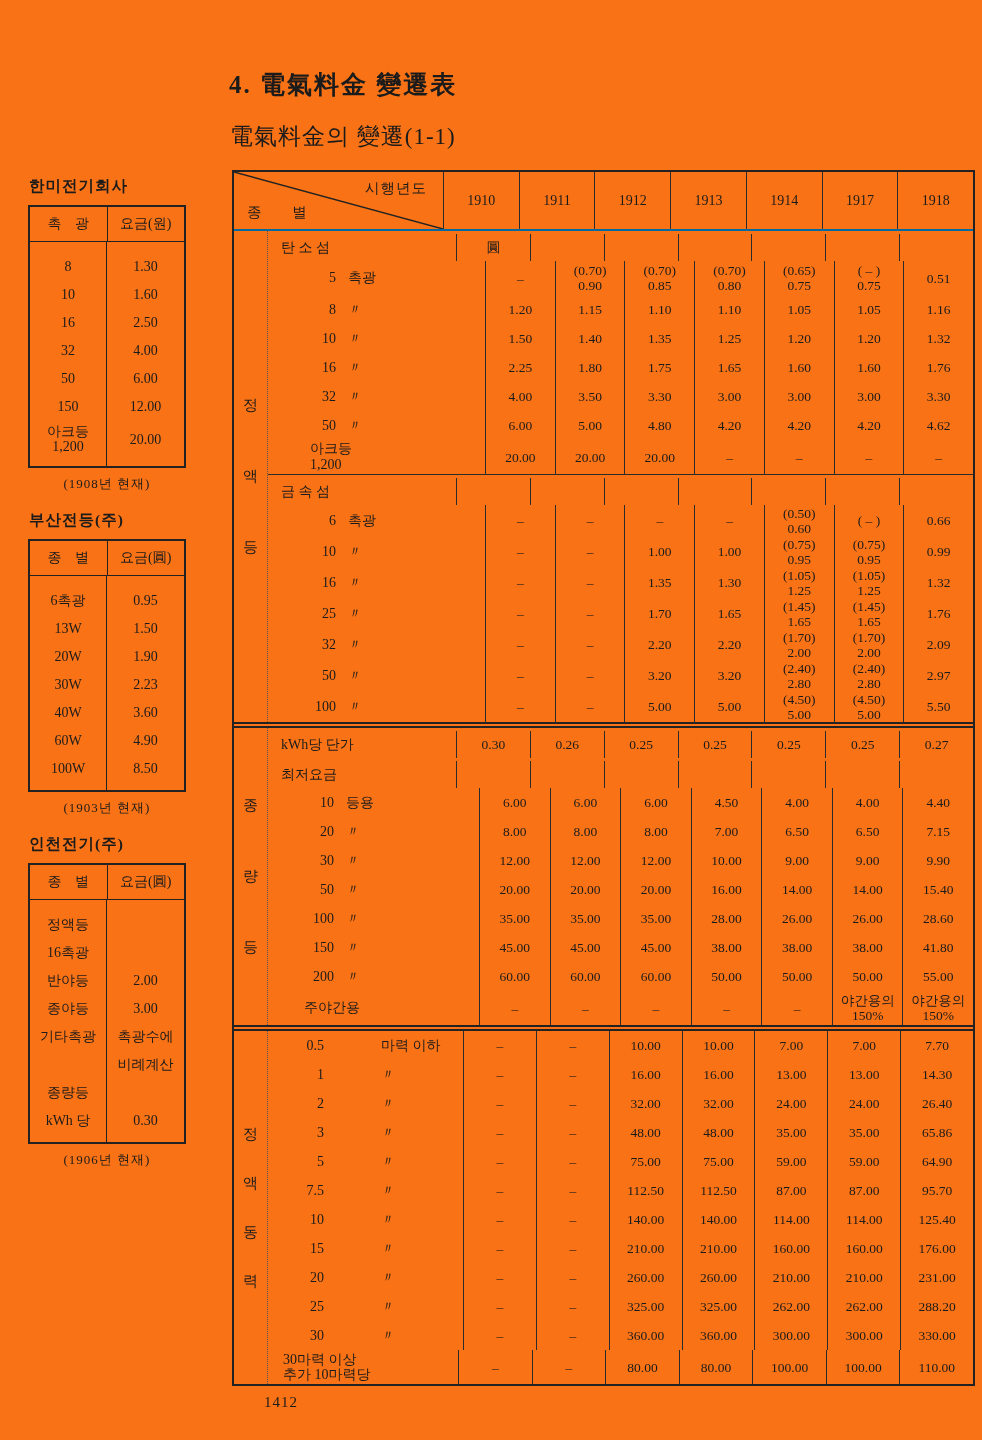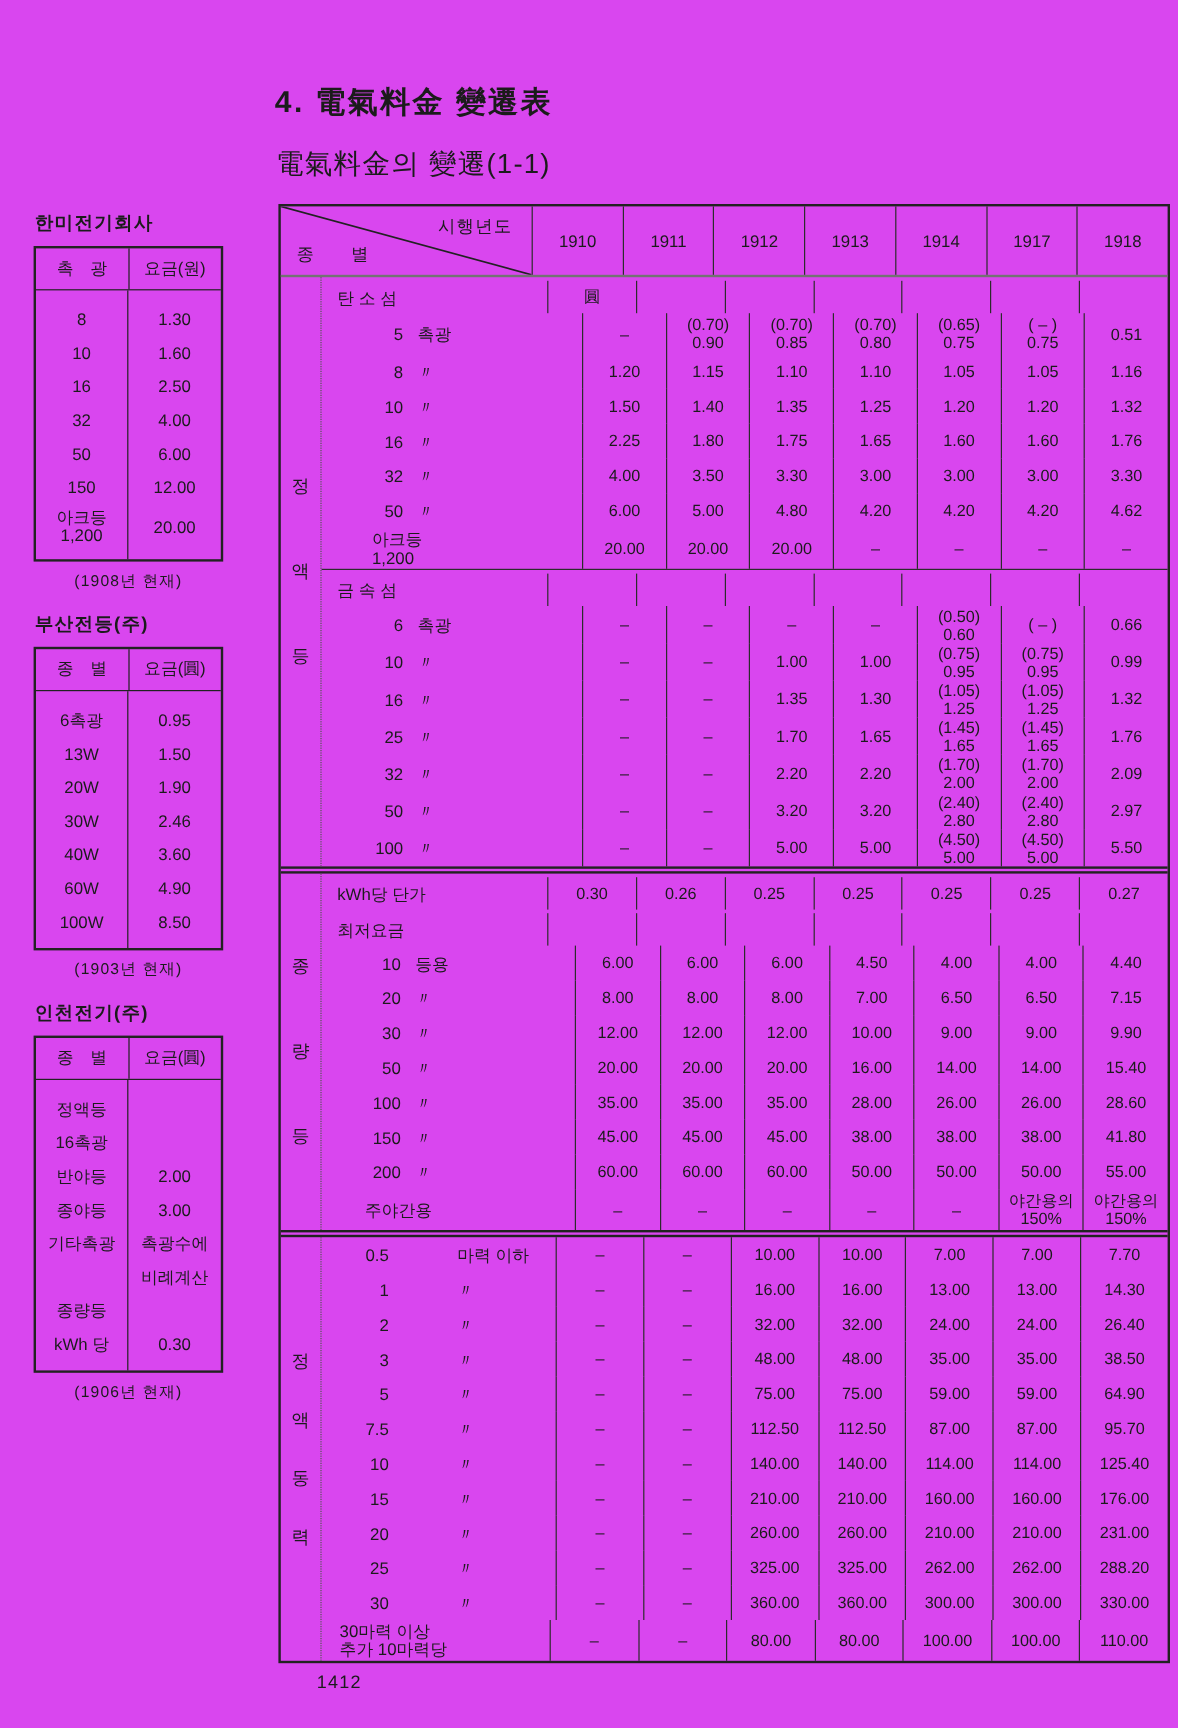--- a/index.html
+++ b/index.html
@@ -1,18 +1,18 @@
 <!DOCTYPE html>
 <html><head>
 <meta charset="utf-8">
 <style>
   html,body{margin:0;padding:0;}
   body{width:982px;height:1440px;background:#e9e8e3;}
-  .page{position:relative;width:982px;height:1440px;background:#d946ef;
-        font-family:Liberation Sans, sans-serif;color:#1b1b1b;overflow:hidden;}
+  .page{position:relative;width:982px;height:1440px;background:#f97316;
+        font-family:Liberation Serif, serif;color:#1b1b1b;overflow:hidden;}
 
   
   .title{position:absolute;left:229px;top:68px;font-size:25px;font-weight:bold;letter-spacing:2px;margin:0;}
   .subtitle{position:absolute;left:230px;top:121px;font-size:23px;letter-spacing:1px;}
   .pageno{position:absolute;left:264px;font-size:15px;letter-spacing:1px;}
 
   
   .side-col{position:absolute;left:28px;top:176px;width:158px;}
   .stable{margin-bottom:17px;}
   .stitle{font-size:15.5px;font-weight:bold;margin:0 0 8px 1px;letter-spacing:1px;}
@@ -23,21 +23,21 @@
   .sbody{display:flex;}
   .scol{width:50%;padding:10px 0 8px 0;box-sizing:border-box;}
   .scol.c1{border-right:1px solid #222;}
   .scell{display:flex;align-items:center;justify-content:center;height:28px;
          font-size:14px;text-align:center;white-space:pre-line;line-height:15px;}
   .scell.h2{height:38px;}
   .sfoot{text-align:center;font-size:13px;margin-top:7px;letter-spacing:1px;}
 
   
   .main-table{position:absolute;left:232px;top:170px;width:743px;border:2px solid #222;box-sizing:border-box;}
-  .mt-header{display:flex;height:57px;border-bottom:2px solid #737373;}
+  .mt-header{display:flex;height:57px;border-bottom:2px solid #0369a1;}
   .corner{position:relative;flex:0 0 209px;}
   .diag{position:absolute;left:0;top:0;width:100%;height:100%;}
   .c-top{position:absolute;top:7px;right:16px;font-size:14.5px;letter-spacing:1px;}
   .c-bot{position:absolute;bottom:7px;left:13px;font-size:14.5px;word-spacing:27px;}
   .years{flex:1;display:flex;}
   .ycell{flex:1;border-left:1px solid #2c2c2c;display:flex;align-items:center;justify-content:center;font-size:14px;}
 
   .grp{display:flex;}
   .grp + .grp{border-top:6px double #222;}
   .glabel{flex:0 0 33px;border-right:1px dotted #555;display:flex;flex-direction:column;
@@ -120,21 +120,21 @@
               <div class="scell">20W</div>
               <div class="scell">30W</div>
               <div class="scell">40W</div>
               <div class="scell">60W</div>
               <div class="scell">100W</div>
             </div>
             <div class="scol c2">
               <div class="scell">0.95</div>
               <div class="scell">1.50</div>
               <div class="scell">1.90</div>
-              <div class="scell">2.46</div>
+              <div class="scell">2.23</div>
               <div class="scell">3.60</div>
               <div class="scell">4.90</div>
               <div class="scell">8.50</div>
             </div>
           </div>
         </div>
         <div class="sfoot">(1903년 현재)</div>
       </div>
       <div class="stable">
         <div class="stitle">인천전기(주)</div>
@@ -535,21 +535,21 @@
                 <div class="cell">26.40</div>
               </div>
               <div class="row v-p">
                 <div class="rlabel"><span class="ln">3</span><span class="ls">〃</span></div>
                 <div class="cell">–</div>
                 <div class="cell">–</div>
                 <div class="cell">48.00</div>
                 <div class="cell">48.00</div>
                 <div class="cell">35.00</div>
                 <div class="cell">35.00</div>
-                <div class="cell">38.50</div>
+                <div class="cell">65.86</div>
               </div>
               <div class="row v-p">
                 <div class="rlabel"><span class="ln">5</span><span class="ls">〃</span></div>
                 <div class="cell">–</div>
                 <div class="cell">–</div>
                 <div class="cell">75.00</div>
                 <div class="cell">75.00</div>
                 <div class="cell">59.00</div>
                 <div class="cell">59.00</div>
                 <div class="cell">64.90</div>

